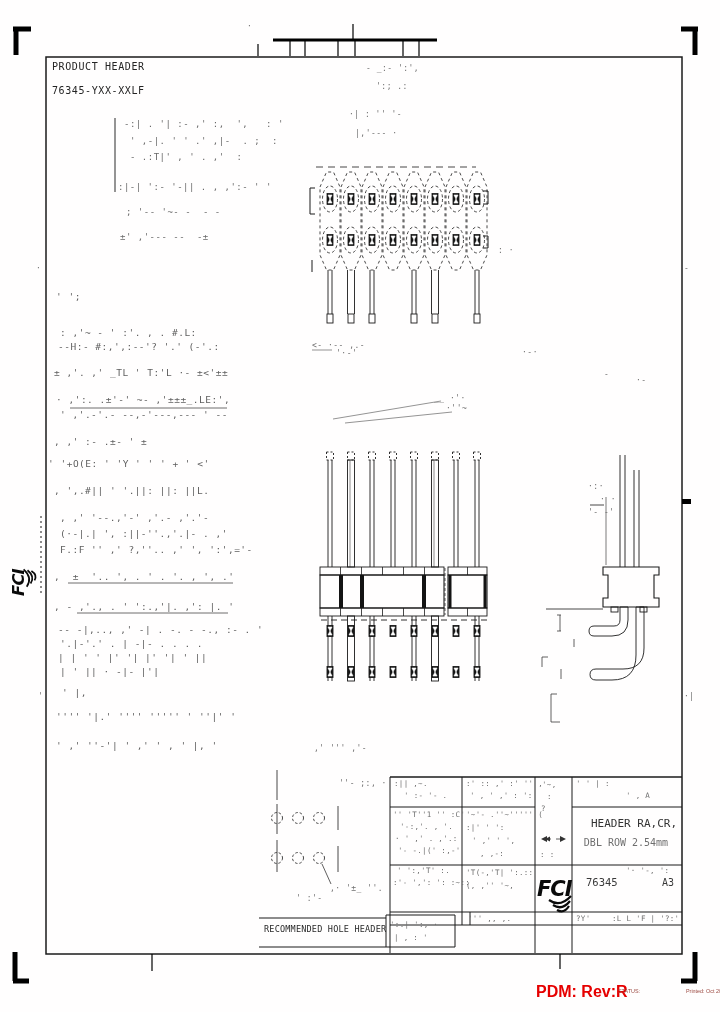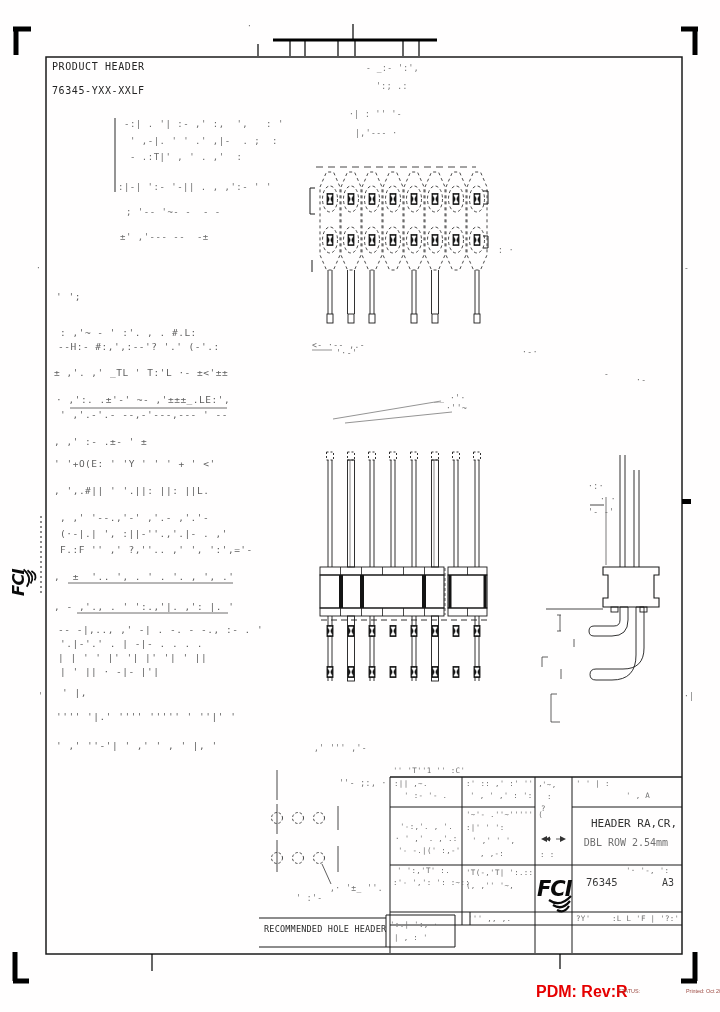--- a/index.html
+++ b/index.html
@@ -355,21 +355,21 @@
     </div>
   <div id="notes" class="layer">
 
   <div class="g" style="left: 56px; top: 291px;">' ';</div>
       <div class="g" style="left: 60px; top: 327px;">: ,'~ - ' :'. , . #.L:</div>
       <div class="g" style="left: 58px; top: 341px;">--H:- #:,',:--'? '.' (-'.:</div>
       <div class="g" style="left: 54px; top: 367px;">± ,'. ,' _TL ' T:'L ·- ±&lt;'±±</div>
       <div class="g" style="left: 56px; top: 394px;">· ,':. .±'-' ~- ,'±±±_.LE:',</div>
       <div class="g" style="left: 60px; top: 409px;">' ,'.-'.- --,-'---,--- ' --</div>
       <div class="g" style="left: 54px; top: 436px;">, ,' :- .±- ' ±</div>
-      <div class="g" style="left: 54px; top: 458px; text-align: center;">' '+O(E: ' 'Y ' ' ' + ' &lt;'</div>
+      <div class="g" style="left: 48px; top: 458px; text-align: center;">' '+O(E: ' 'Y ' ' ' + ' &lt;'</div>
       <div class="g" style="left: 54px; top: 485px;">, ',.#|| ' '.||: ||: ||L.</div>
       <div class="g" style="left: 60px; top: 512px;">, ,' '--.,'-' ,'.- ,'.'-</div>
       <div class="g" style="left: 60px; top: 528px;">(·-|.| ', :||-''.,'.|- . ,'</div>
       <div class="g" style="left: 60px; top: 544px;">F.:F '' ,' ?,''.. ,' ', ':',='-</div>
       <div class="g" style="left: 54px; top: 571px;">,  ±  '.. ', . ' . '. , ', .'</div>
       <div class="g" style="left: 54px; top: 601px;">, - ,'., . ' ':.,'|. ,': |. '</div>
       <div class="g" style="left: 58px; top: 624px;">-- -|,.., ,' -| . -. - -., :- . '</div>
       <div class="g" style="left: 60px; top: 638px;">'.|-'.' . | -|- . . . .</div>
       <div class="g" style="left: 58px; top: 652px;">| | ' ' |' '| |' '| ' ||</div>
       <div class="g" style="left: 60px; top: 666px;">| ' || · -|- |'|</div>
@@ -401,21 +401,21 @@
       <div class="g" style="left: 36px; top: 264px;">·</div>
       <div class="g" style="left: 684px; top: 692px;">·|</div>
       <div class="g" style="left: 38px; top: 692px;">'</div>
       <div class="g" style="left: 247px; top: 22px;">·</div>
       <div class="g" style="left: 498px; top: 246px;">: ·</div>
     </div>
   <div id="tb" class="layer">
 
   <div class="g" style="left: 394px; top: 779px;">:|| ,~.</div>
       <div class="g" style="left: 404px; top: 791px;">' :- '- .</div>
-      <div class="g" style="left: 393px; top: 766px;">'' 'T''1 '' :C'</div>
+      <div class="g" style="left: 393px; top: 810px;">'' 'T''1 '' :C'</div>
       <div class="g" style="left: 400px; top: 822px;">'-:,'. , '.</div>
       <div class="g" style="left: 395px; top: 834px;">· ' ,' . ,'.:</div>
       <div class="g" style="left: 398px; top: 846px;">'- -.|(' :,-'</div>
       <div class="g" style="left: 397px; top: 866px;">' ':,'T' :.</div>
       <div class="g" style="left: 393px; top: 878px;">:'- ',': ': :~::</div>
       <div class="g" style="left: 466px; top: 779px;">:' :: ,' :' '' ,</div>
       <div class="g" style="left: 470px; top: 791px;">' , ' ,' : ':</div>
       <div class="g" style="left: 466px; top: 810px;">'~'- .''~''''' (</div>
       <div class="g" style="left: 466px; top: 823px;">:|' ' ':</div>
       <div class="g" style="left: 472px; top: 836px;">' ,' ' ',</div>

